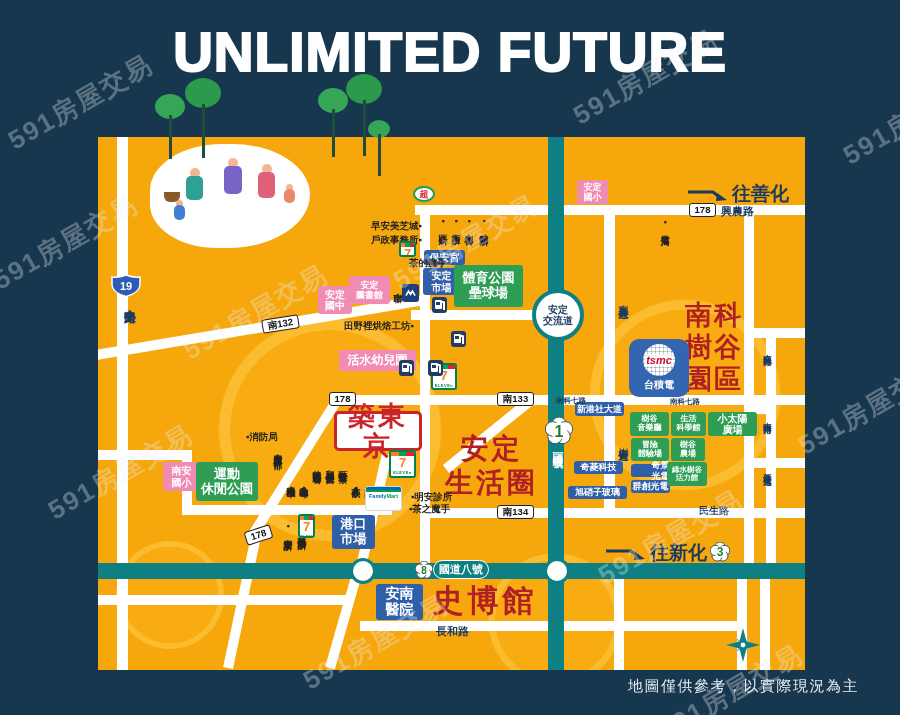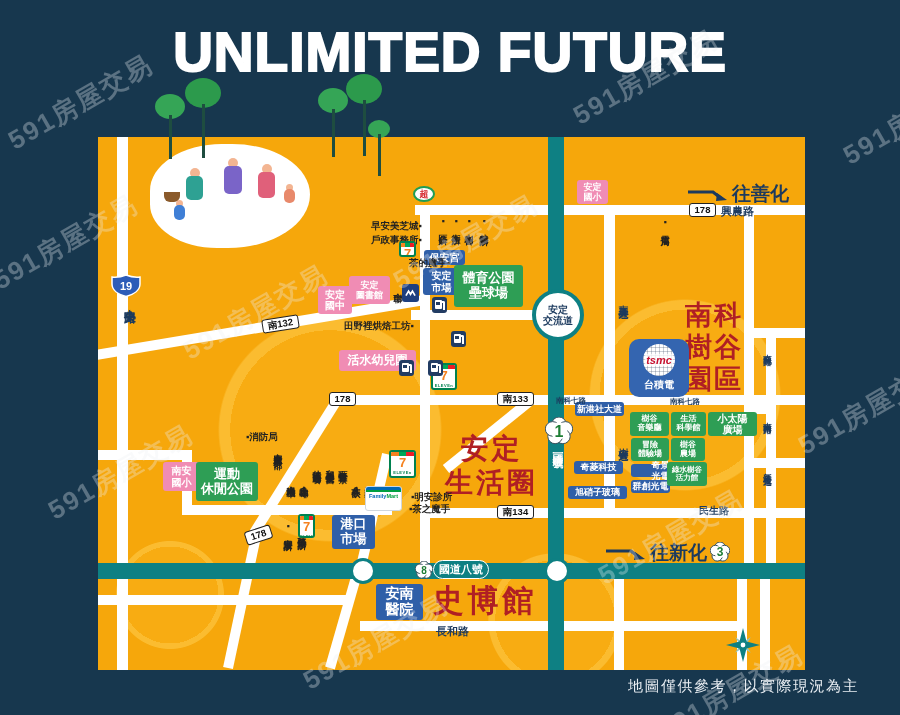--- a/index.html
+++ b/index.html
@@ -255,20 +255,23 @@
       <div>體驗場</div>
     </div>
     <div class="badge t-green" style="left: 671px; top: 438px; width: 34px; height: 23px; font-size: 8px;">
       <div>樹谷</div>
       <div>農場</div>
     </div>
     <div class="badge t-green" style="left: 667px; top: 462px; width: 40px; height: 24px; font-size: 7.5px;">
       <div>綠水樹谷</div>
       <div>活力館</div>
     </div>
+    <div class="badge t-proj" style="left: 334px; top: 411px; width: 88px; height: 40px; font-size: 27px;">
+      <div>築東京</div>
+    </div>
     <div class="bigred" style="left: 434px; top: 432px; width: 115px; font-size: 28px; line-height: 34px; letter-spacing: 3px;">
       <div>安定</div>
       <div>生活圈</div>
     </div>
     <div class="bigred" style="left: 684px; top: 299px; width: 60px; font-size: 27px; line-height: 32px; letter-spacing: 2px;">
       <div>南科</div>
       <div>樹谷</div>
       <div>園區</div>
     </div>
     <div class="bigred" style="left: 420px; top: 584px; width: 130px; font-size: 31px; line-height: 34px; letter-spacing: 4px;">

